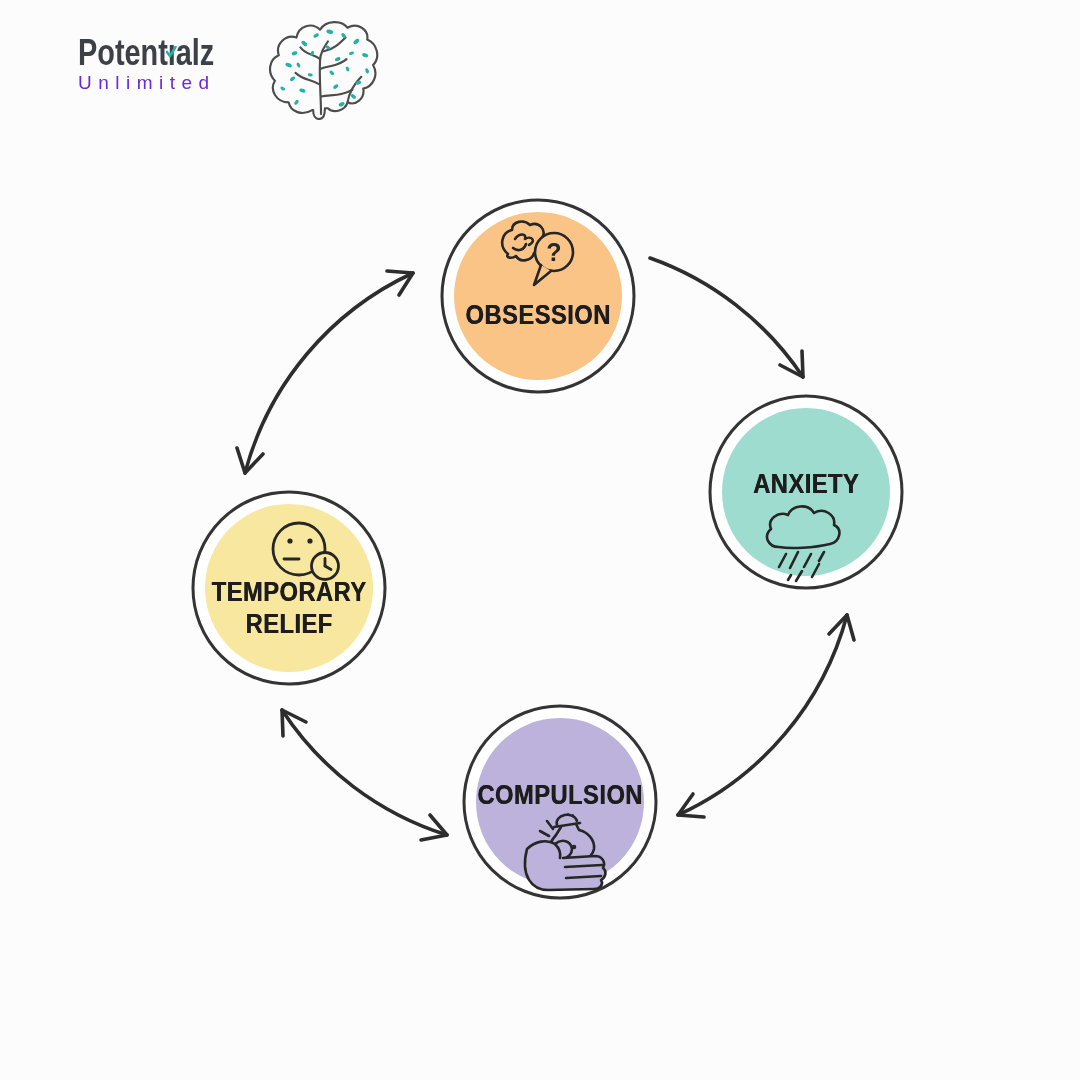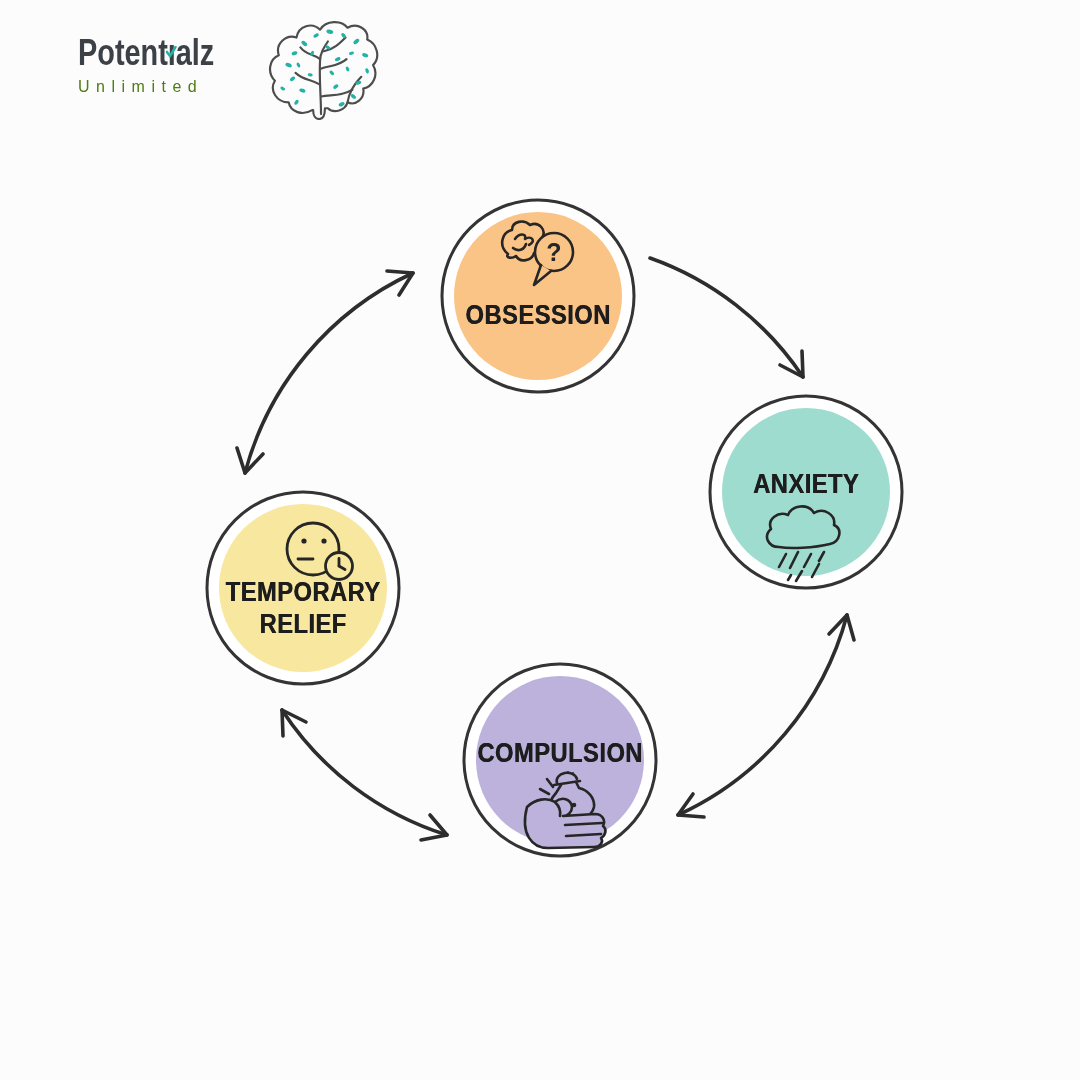--- a/index.html
+++ b/index.html
@@ -11,22 +11,22 @@
   
   .logo{position:absolute;left:78px;top:34px;display:flex;align-items:flex-start;gap:10px;}
   .logo-text{display:flex;flex-direction:column;}
   .brand{
     font-size:37px;font-weight:700;color:#3b4147;letter-spacing:0px;
     transform:scaleX(0.78);transform-origin:left center;white-space:nowrap;line-height:38px;
   }
   .brand .i-wrap{position:relative;display:inline-block;}
   .brand .tick{position:absolute;left:-3px;top:-7px;}
   .subtitle{
-    font-size:16px;font-weight:400;color:#4d7c0f;letter-spacing:6.5px;
-    margin-top:6px;white-space:nowrap;
+    font-size:19px;font-weight:400;color:#6d28d9;letter-spacing:6.5px;
+    margin-top:0;white-space:nowrap;
   }
   .brain{margin-top:-20px;}
   
   .node{position:absolute;width:200px;height:200px;}
   .node svg{position:absolute;left:0;top:0;}
   .node-label{
     position:absolute;left:0;width:200px;text-align:center;
     font-size:27px;font-weight:700;color:#1d1d1d;letter-spacing:0.5px;
     transform:scaleX(0.88);
     text-shadow:0.5px 0 0 #1d1d1d;
@@ -136,41 +136,41 @@
       <path d="M96 179 L90 189"></path>
       <path d="M105 162 L98 175"></path>
       <path d="M113 172 L106 185"></path>
       <path d="M118 160 L113 169"></path>
       <path d="M85 183 L82 188"></path>
     </g>
   </svg>
   <div class="node-label" style="top:77px">ANXIETY</div>
 </div>
 
-<div class="node" style="left:203px;top:488px">
+<div class="node" style="left:189px;top:488px">
   <svg width="200" height="200" viewBox="0 0 200 200">
     <circle cx="100" cy="100" r="96" fill="#ffffff" stroke="#343434" stroke-width="3"></circle>
     <circle cx="100" cy="100" r="84" fill="#f8e79e"></circle>
     <g fill="none" stroke="#262626" stroke-width="2.8" stroke-linecap="round" stroke-linejoin="round">
       <circle cx="110" cy="61" r="26"></circle>
       <circle cx="101" cy="53" r="2.6" fill="#262626" stroke="none"></circle>
       <circle cx="121" cy="53" r="2.6" fill="#262626" stroke="none"></circle>
       <path d="M95 71 L110 71"></path>
       <circle cx="136" cy="78" r="13.5" fill="#f8e79e"></circle>
       <path d="M136 78 L136 70.5"></path>
       <path d="M136 78 L142 81.5"></path>
     </g>
   </svg>
   <div class="node-label two-line" style="top:88px">
     <div>TEMPORARY</div>
     <div>RELIEF</div>
   </div>
 </div>
 
-<div class="node" style="left:460px;top:660px">
+<div class="node" style="left:460px;top:702px">
   <svg width="200" height="200" viewBox="0 0 200 200">
     <circle cx="100" cy="100" r="96" fill="#ffffff" stroke="#343434" stroke-width="3"></circle>
     <circle cx="100" cy="100" r="84" fill="#bcb2dc"></circle>
     <g fill="none" stroke="#262626" stroke-width="2.6" stroke-linecap="round" stroke-linejoin="round">
 
       <path d="M97 123 A 10 8 0 0 1 117 119"></path>
       <path d="M94 125 L120 121"></path>
       <circle cx="103" cy="114" r="0.9" fill="#262626" stroke="none"></circle>
       <circle cx="108" cy="112" r="0.9" fill="#262626" stroke="none"></circle>
       <circle cx="113" cy="113" r="0.9" fill="#262626" stroke="none"></circle>

